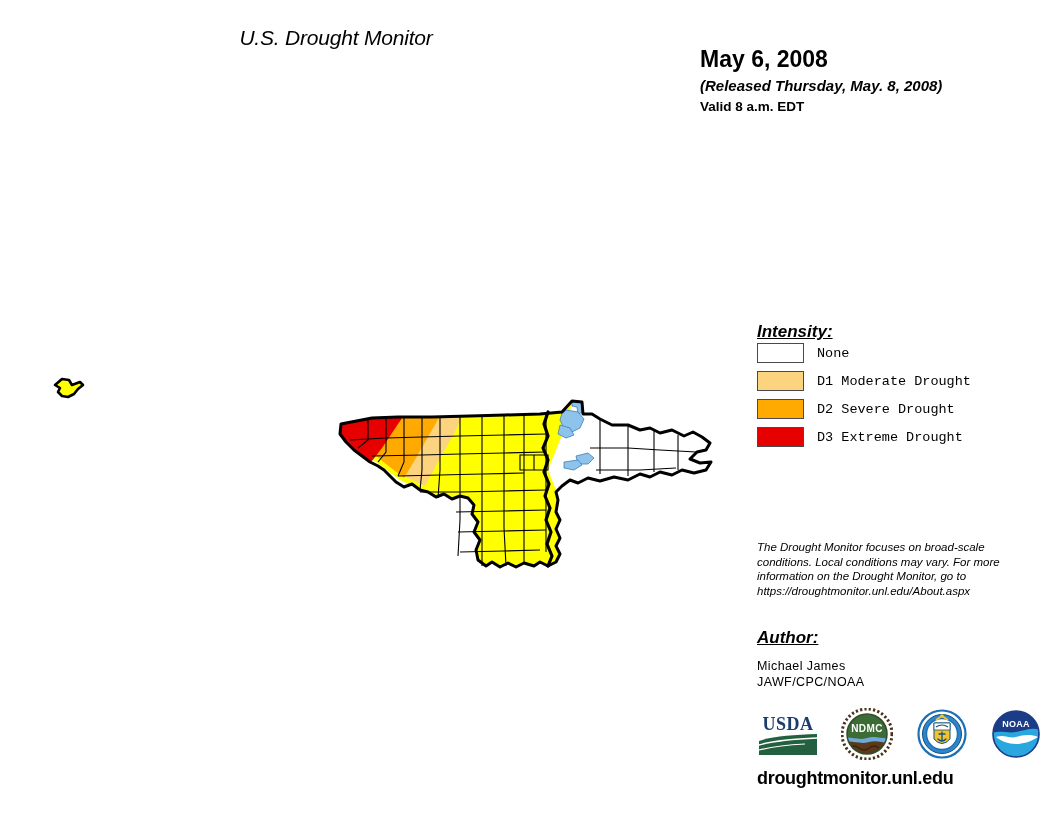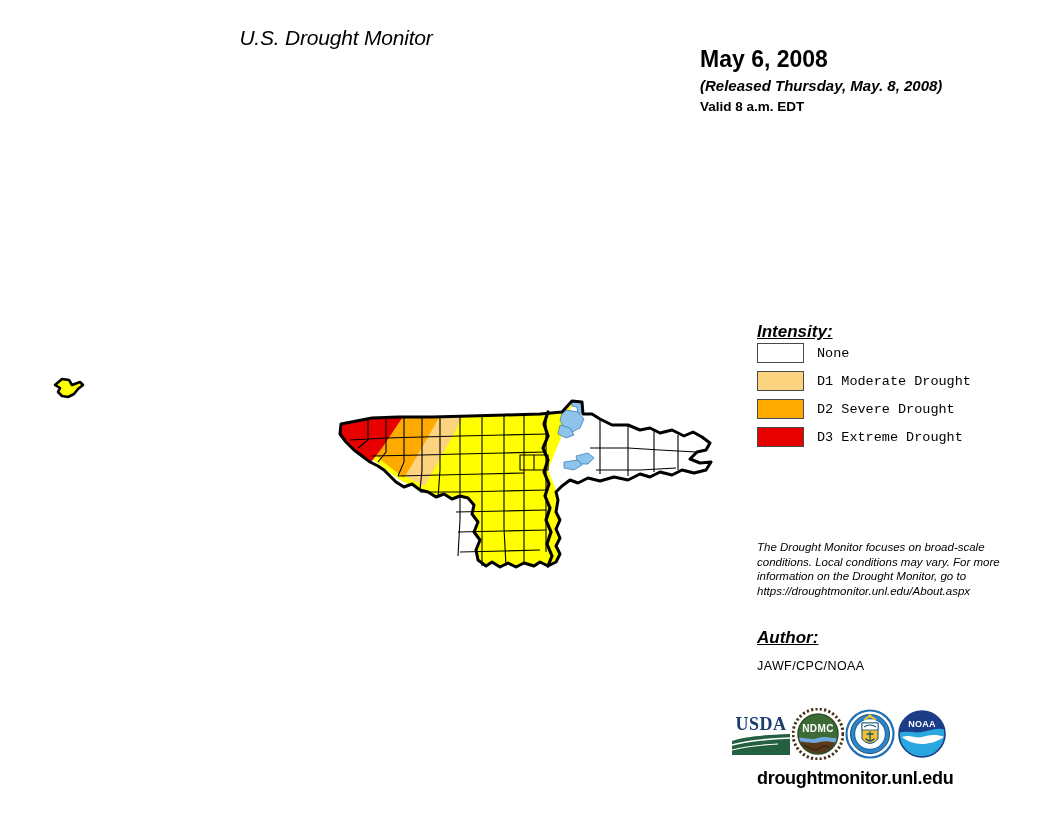--- a/index.html
+++ b/index.html
@@ -133,27 +133,27 @@
   }
   .author-line {
     font-size: 12.5px;
     line-height: 16px;
     letter-spacing: 0.4px;
   }
 
   
   #logo-row {
     position: absolute;
-    left: 730px;
+    left: 757px;
     top: 703px;
     width: 285px;
     height: 62px;
     display: flex;
     align-items: center;
-    justify-content: flex-start;
+    justify-content: space-between;
   }
   .logo {
     flex: 0 0 auto;
   }
 
   #footer-url {
     position: absolute;
     left: 757px;
     top: 768px;
     width: 285px;
@@ -314,20 +314,21 @@
 
 <div id="disclaimer">
   <div>The Drought Monitor focuses on broad-scale</div>
   <div>conditions. Local conditions may vary. For more</div>
   <div>information on the Drought Monitor, go to</div>
   <div>https://droughtmonitor.unl.edu/About.aspx</div>
 </div>
 
 <div id="author-block">
   <div id="author-heading">Author:</div>
+  <div class="author-line">Michael James</div>
   <div class="author-line">JAWF/CPC/NOAA</div>
 </div>
 
 <div id="logo-row">
 
   <svg class="logo" width="62" height="46" viewBox="0 0 62 46">
     <rect x="0" y="0" width="62" height="46" fill="#ffffff"></rect>
     <text x="31" y="19" text-anchor="middle" font-family="Liberation Serif, serif" font-size="18" font-weight="bold" fill="#1C3C6E" letter-spacing="0.5">USDA</text>
     <path d="M2,30 C16,25 36,24 60,23 L60,44 L2,44 Z" fill="#22603F"></path>
     <path d="M2,34 C16,30 36,28 60,27" fill="none" stroke="#ffffff" stroke-width="1.6"></path>

